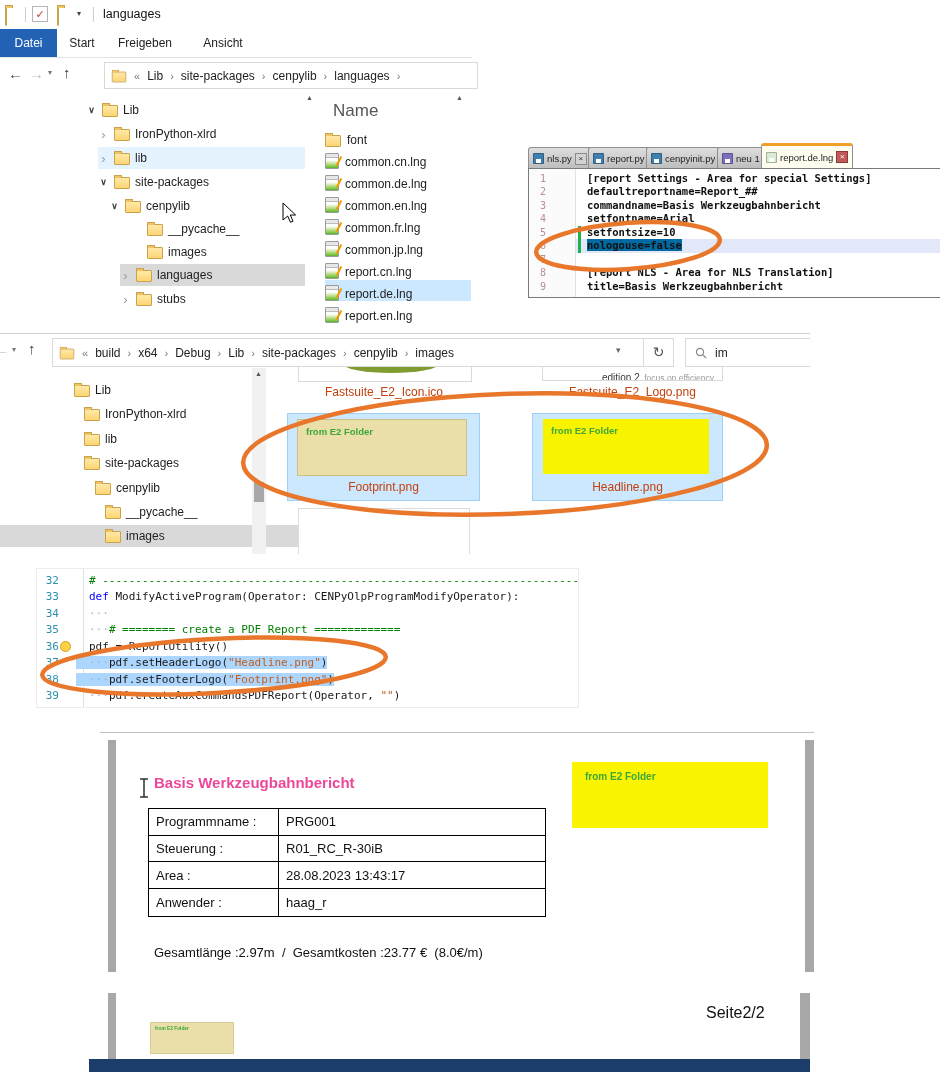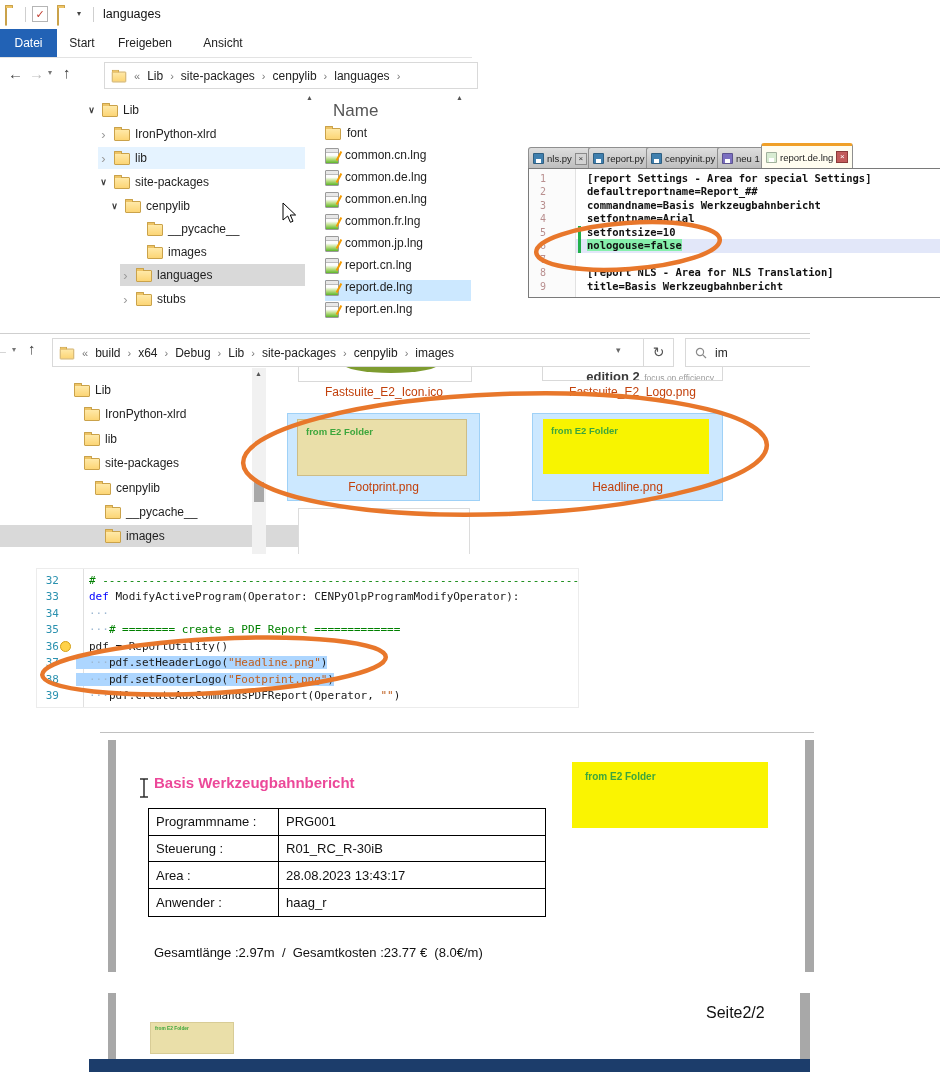--- a/index.html
+++ b/index.html
@@ -13,21 +13,21 @@
   .fold::before{content:"";position:absolute;top:-3px;left:-1px;width:6px;height:2px;background:#eec465;
         border:1px solid #caa24a;border-bottom:none;border-radius:1px 1px 0 0}
   
   .lng{width:12px;height:14px;background:linear-gradient(#fdfdfd 45%,#bfe08a 70%,#5eb52a 100%);
        border:1px solid #9a9a9a;border-radius:1px;position:relative;flex:none}
   .lng::before{content:"";position:absolute;top:0;left:0;right:0;height:3px;background:#e8e8e8;border-bottom:1px solid #bbb}
   .lng::after{content:"";position:absolute;right:-2px;top:2px;width:2px;height:10px;background:#f59b00;transform:rotate(28deg)}
   .trow{position:absolute;height:22px;display:flex;align-items:center;gap:5px;font-size:12px;color:#1e1e1e;white-space:nowrap}
   .chv{width:11px;text-align:center;font-size:13px;color:#9a9a9a;flex:none;line-height:1}
   .chv.o{font-size:9px;color:#3c3c3c;font-weight:bold}
-  .frow{position:absolute;left:325px;width:146px;height:21px;display:flex;align-items:flex-start;gap:6px;font-size:12px;color:#1e1e1e}
+  .frow{position:absolute;left:325px;width:146px;height:21px;display:flex;align-items:flex-end;gap:6px;font-size:12px;color:#1e1e1e}
   .crumbs{display:flex;align-items:center;gap:7px;font-size:12px;color:#222;white-space:nowrap;overflow:hidden}
   .csep{color:#777;font-size:11px}
   .navglyph{font-size:15px;color:#444}
   .box{border:1px solid #d9d9d9;background:#fff}
   
   .tab{position:absolute;display:flex;align-items:center;gap:3px;padding:0 4px;font-size:9.5px;color:#222;
        background:linear-gradient(#dedede,#bcbcbc);border:1px solid #8f8f8f;border-bottom:none;
        border-radius:3px 3px 0 0;height:21px;white-space:nowrap}
   .tab.act{background:#fffdf0;border-top:3px solid #f0a028;height:22px;z-index:2}
   .flp{width:9px;height:9px;border-radius:1px;position:relative;flex:none;border:1px solid rgba(0,0,0,.25)}
@@ -216,21 +216,21 @@
       <span class="eline" style="top:3px">[report Settings - Area for special Settings]</span>
     <span class="enum" style="top:17px">2</span>
       <span class="eline" style="top:16px">defaultreportname=Report_##</span>
     <span class="enum" style="top:31px">3</span>
       <span class="eline" style="top:30px">commandname=Basis Werkzeugbahnbericht</span>
     <span class="enum" style="top:44px">4</span>
       <span class="eline" style="top:43px">setfontname=Arial</span>
     <span class="enum" style="top:58px">5</span>
       <span class="eline" style="top:57px">setfontsize=10</span>
     <span class="enum" style="top:71px">6</span>
-      <span class="eline" style="top:70px"><span style="background:#86efac">nologouse=false</span></span>
+      <span class="eline" style="top:70px"><span style="background:#0369a1">nologouse=false</span></span>
     <span class="enum" style="top:85px">7</span>
     <span class="enum" style="top:98px">8</span>
       <span class="eline" style="top:97px">[report NLS - Area for NLS Translation]</span>
     <span class="enum" style="top:112px">9</span>
       <span class="eline" style="top:111px">title=Basis Werkzeugbahnbericht</span>
   </div>
 </div>
 
 <div class="a" id="explorer2" style="left:0;top:333px;width:810px;height:220px;background:#fff;border-top:1px solid #cfcfcf;overflow:hidden">
   <span class="a navglyph" style="left:-6px;top:7px;color:#b0b0b0">←</span>
@@ -303,21 +303,21 @@
 
   <div class="scrltrack" style="left:252px;top:34px;width:14px;height:186px"></div>
   <span class="scrlarrow" style="left:255px;top:36px">▲</span>
   <div class="a" style="left:254px;top:148px;width:10px;height:20px;background:#a8a8a8"></div>
 
   <div class="a" style="left:298px;top:33px;width:172px;height:14px;border:1px solid #d9d9d9;border-top:none;background:#fff;overflow:hidden">
     <div class="a" style="left:44px;top:-13px;width:96px;height:19px;background:#7e9c30;border-radius:50%"></div>
   </div>
   <div class="thlabel" style="left:298px;top:51px;width:172px">Fastsuite_E2_Icon.ico</div>
   <div class="a" style="left:542px;top:33px;width:181px;height:14px;border:1px solid #d9d9d9;border-top:none;background:#fff;overflow:hidden;text-align:right;padding-right:8px;box-sizing:border-box;white-space:nowrap">
-    <span style="font-size:13px;font-weight:bold;color:#3a3a3a">edition 2</span>
+    <span style="font-size:10px;font-weight:normal;color:#3a3a3a">edition 2</span>
     <span style="font-size:8.5px;color:#9a9a9a">focus on efficiency</span>
   </div>
   <div class="thlabel" style="left:542px;top:51px;width:181px">Fastsuite_E2_Logo.png</div>
 
   <div class="thumbsel" style="left:287px;top:79px;width:191px;height:86px">
     <div class="a" style="left:9px;top:5px;width:168px;height:55px;background:#eadfa9;border:1px solid #cdbd87">
       <span class="ovl" style="left:8px;top:6px">from E2 Folder</span>
     </div>
     <div class="thlabel" style="left:0;top:66px;width:191px">Footprint.png</div>
   </div>

